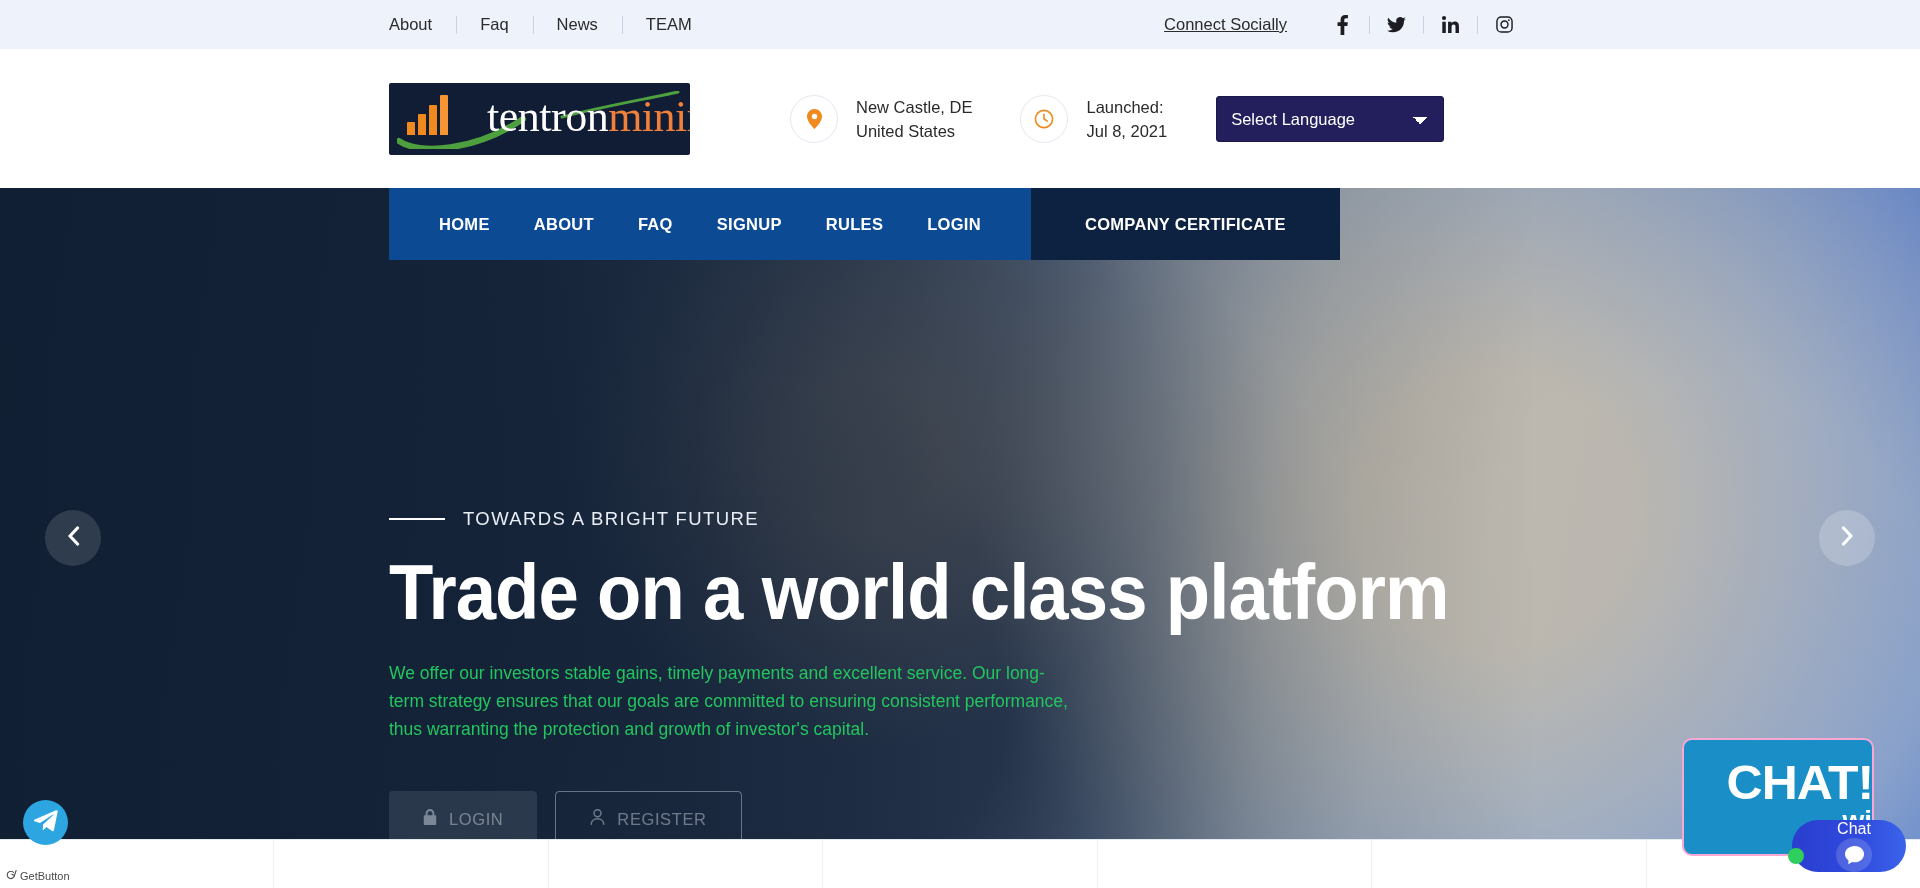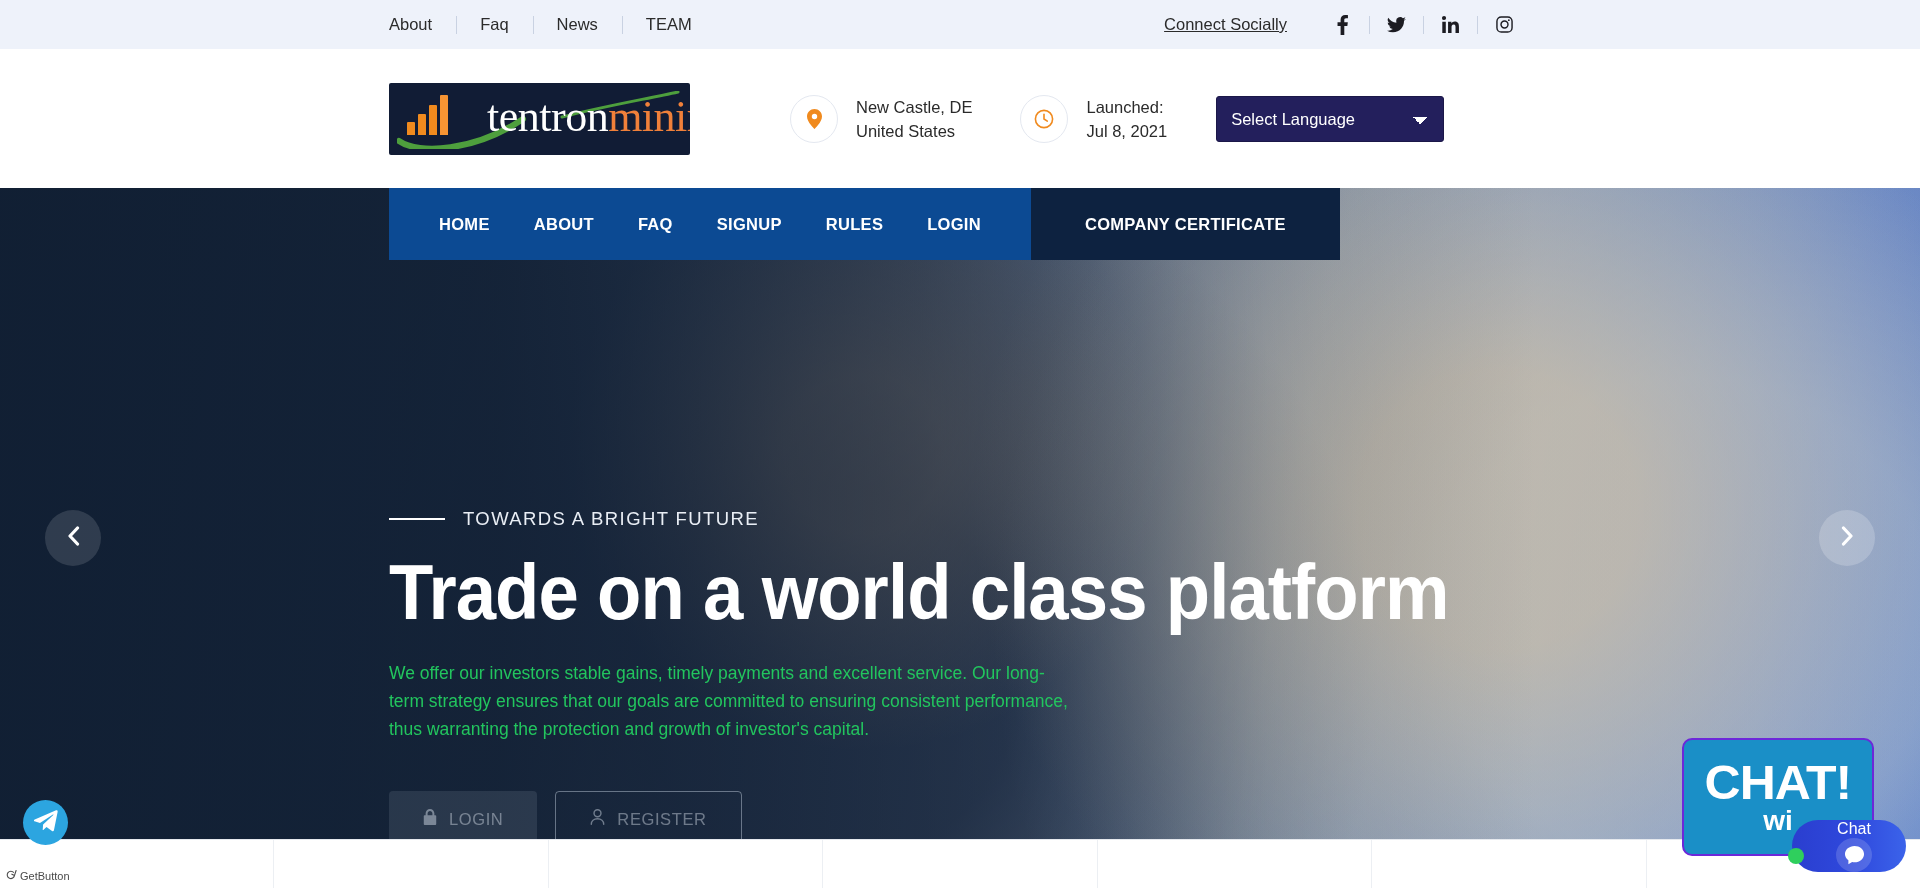--- a/index.html
+++ b/index.html
@@ -239,24 +239,24 @@
   .getbutton{
     position:absolute; left:6px; bottom:6px;
     display:flex; align-items:center; gap:3px;
     font-size:11px; color:#4a4a4a; z-index:21;
   }
 
   .chat-banner{
     position:absolute; right:46px; bottom:32px;
     width:192px; height:118px;
     background:#1a8fc7;
-    border:2px solid #6d28d9;
+    border:2px solid #f9a8d4;
     border-radius:10px;
     z-index:15;
-    display:flex; align-items:center; justify-content:center;
+    display:flex; align-items:flex-end; justify-content:center;
     flex-direction:column;
     overflow:hidden;
   }
   .chat-banner::after{
     content:"";
     position:absolute; left:20px; bottom:-21px;
     width:0; height:0;
     border-left:0 solid transparent;
     border-right:26px solid transparent;
     border-top:22px solid #1a8fc7;

